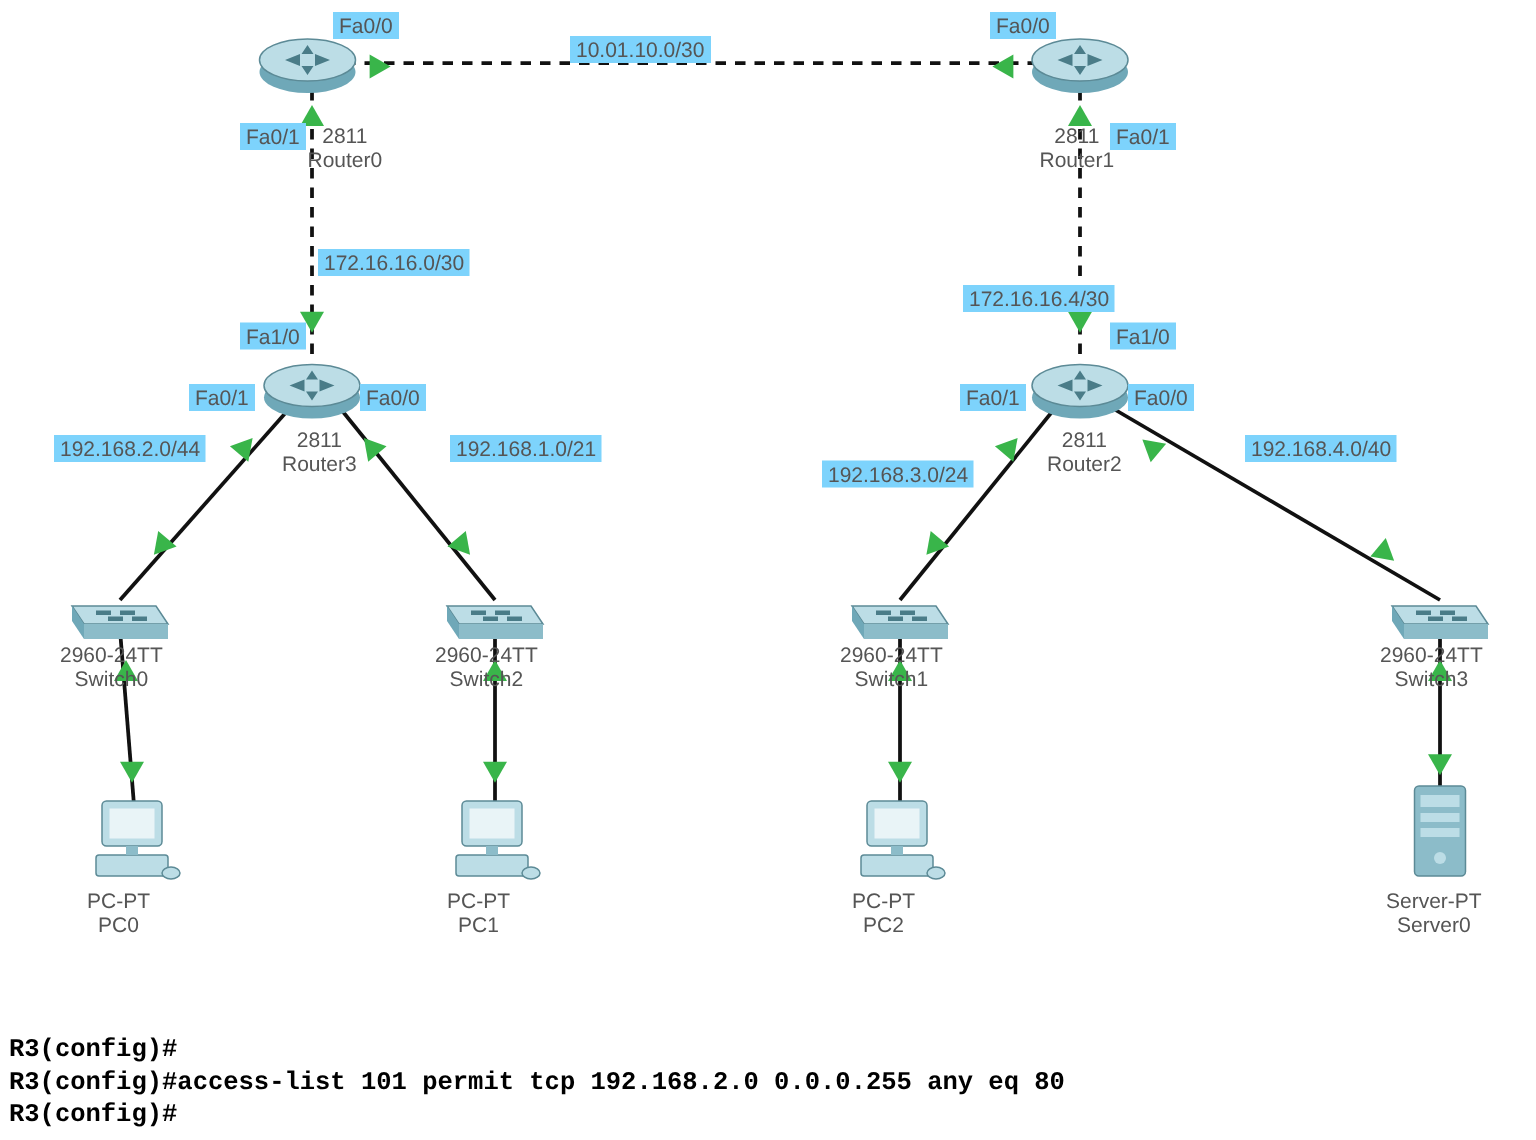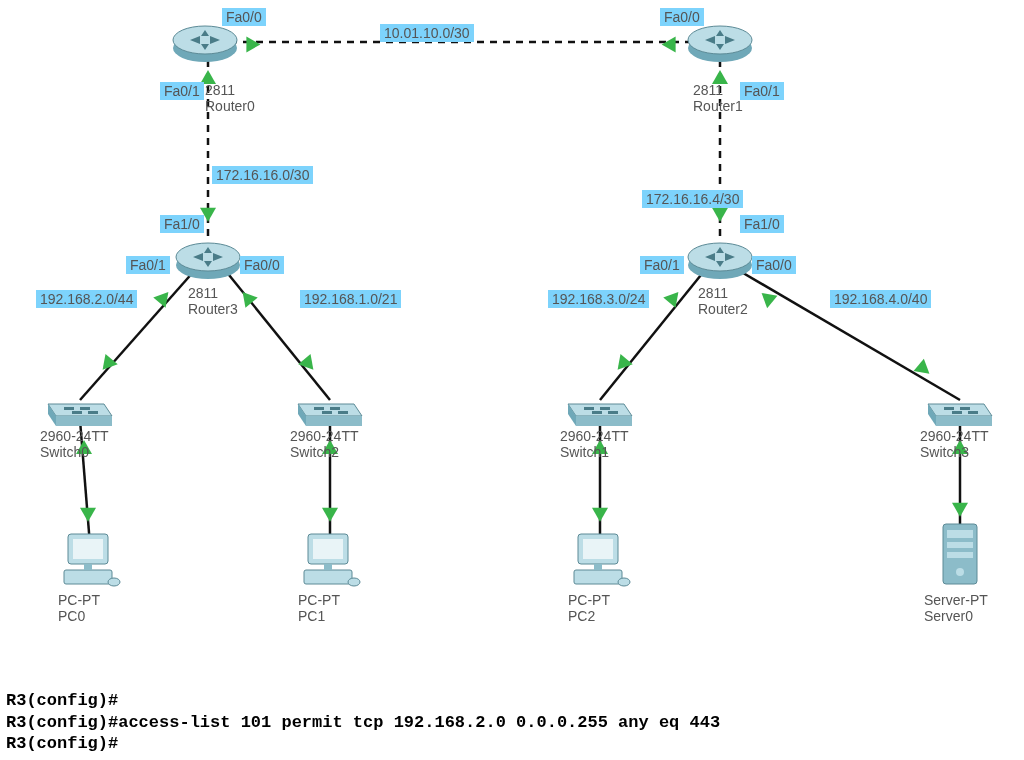--- a/index.html
+++ b/index.html
@@ -1,18 +1,18 @@
 <!DOCTYPE html>
 <html><head>
 <meta charset="utf-8">
 <style>
   body{margin:0;padding:0;font-family:Arial,Helvetica,sans-serif;font-size:14px;color:#555;background:#fff;width:1024px;height:760px;position:relative;overflow:hidden}
   .canvas{position:absolute;inset:0}
   .lbl{position:absolute;background:#7dd3fc;padding:1px 4px;white-space:nowrap;font-size:14px;color:#555}
-  .devlabel{position:absolute;font-size:14px;color:#555;white-space:nowrap}
+  .devlabel{position:absolute;text-align:center;font-size:14px;color:#555;white-space:nowrap}
   .router{position:absolute;width:70px;height:48px}
   .router svg{width:70px;height:48px}
   .switch{position:absolute;width:72px;height:40px}
   .switch svg{width:72px;height:40px}
   .pc{position:absolute;width:64px;height:60px}
   .pc svg{width:64px;height:60px}
   .server{position:absolute;width:50px;height:70px}
   .server svg{width:50px;height:70px}
   .tri{position:absolute;width:0;height:0;border-left:8px solid transparent;border-right:8px solid transparent;border-bottom:14px solid #39b54a;transform-origin:50% 60%}
   svg.wires{position:absolute;inset:0;width:1024px;height:760px;pointer-events:none}
@@ -207,33 +207,33 @@
 <div class="lbl" style="left:126px;top:256px">Fa0/1</div>
 <div class="lbl" style="left:240px;top:256px">Fa0/0</div>
 <div class="lbl" style="left:36px;top:290px">192.168.2.0/44</div>
 <div class="lbl" style="left:300px;top:290px">192.168.1.0/21</div>
 <div class="devlabel" style="left:188px;top:285px"><span>2811</span><br><span>Router3</span></div>
 
 <div class="lbl" style="left:642px;top:190px">172.16.16.4/30</div>
 <div class="lbl" style="left:740px;top:215px">Fa1/0</div>
 <div class="lbl" style="left:640px;top:256px">Fa0/1</div>
 <div class="lbl" style="left:752px;top:256px">Fa0/0</div>
-<div class="lbl" style="left:548px;top:290px">192.168.3.0/24</div>
+<div class="lbl" style="left:548px;top:307px">192.168.3.0/24</div>
 <div class="lbl" style="left:830px;top:290px">192.168.4.0/40</div>
 <div class="devlabel" style="left:698px;top:285px"><span>2811</span><br><span>Router2</span></div>
 
 <div class="devlabel" style="left:40px;top:428px"><span>2960-24TT</span><br><span>Switch0</span></div>
 <div class="devlabel" style="left:290px;top:428px"><span>2960-24TT</span><br><span>Switch2</span></div>
 <div class="devlabel" style="left:560px;top:428px"><span>2960-24TT</span><br><span>Switch1</span></div>
 <div class="devlabel" style="left:920px;top:428px"><span>2960-24TT</span><br><span>Switch3</span></div>
 
 <div class="devlabel" style="left:58px;top:592px"><span>PC-PT</span><br><span>PC0</span></div>
 <div class="devlabel" style="left:298px;top:592px"><span>PC-PT</span><br><span>PC1</span></div>
 <div class="devlabel" style="left:568px;top:592px"><span>PC-PT</span><br><span>PC2</span></div>
 <div class="devlabel" style="left:924px;top:592px"><span>Server-PT</span><br><span>Server0</span></div>
 
 </div>
 
 <div class="term">
 <div>R3(config)#</div>
-<div>R3(config)#access-list 101 permit tcp 192.168.2.0 0.0.0.255 any eq 443</div>
+<div>R3(config)#access-list 101 permit tcp 192.168.2.0 0.0.0.255 any eq 80</div>
 <div>R3(config)#</div>
 </div>
 
 </body></html>

